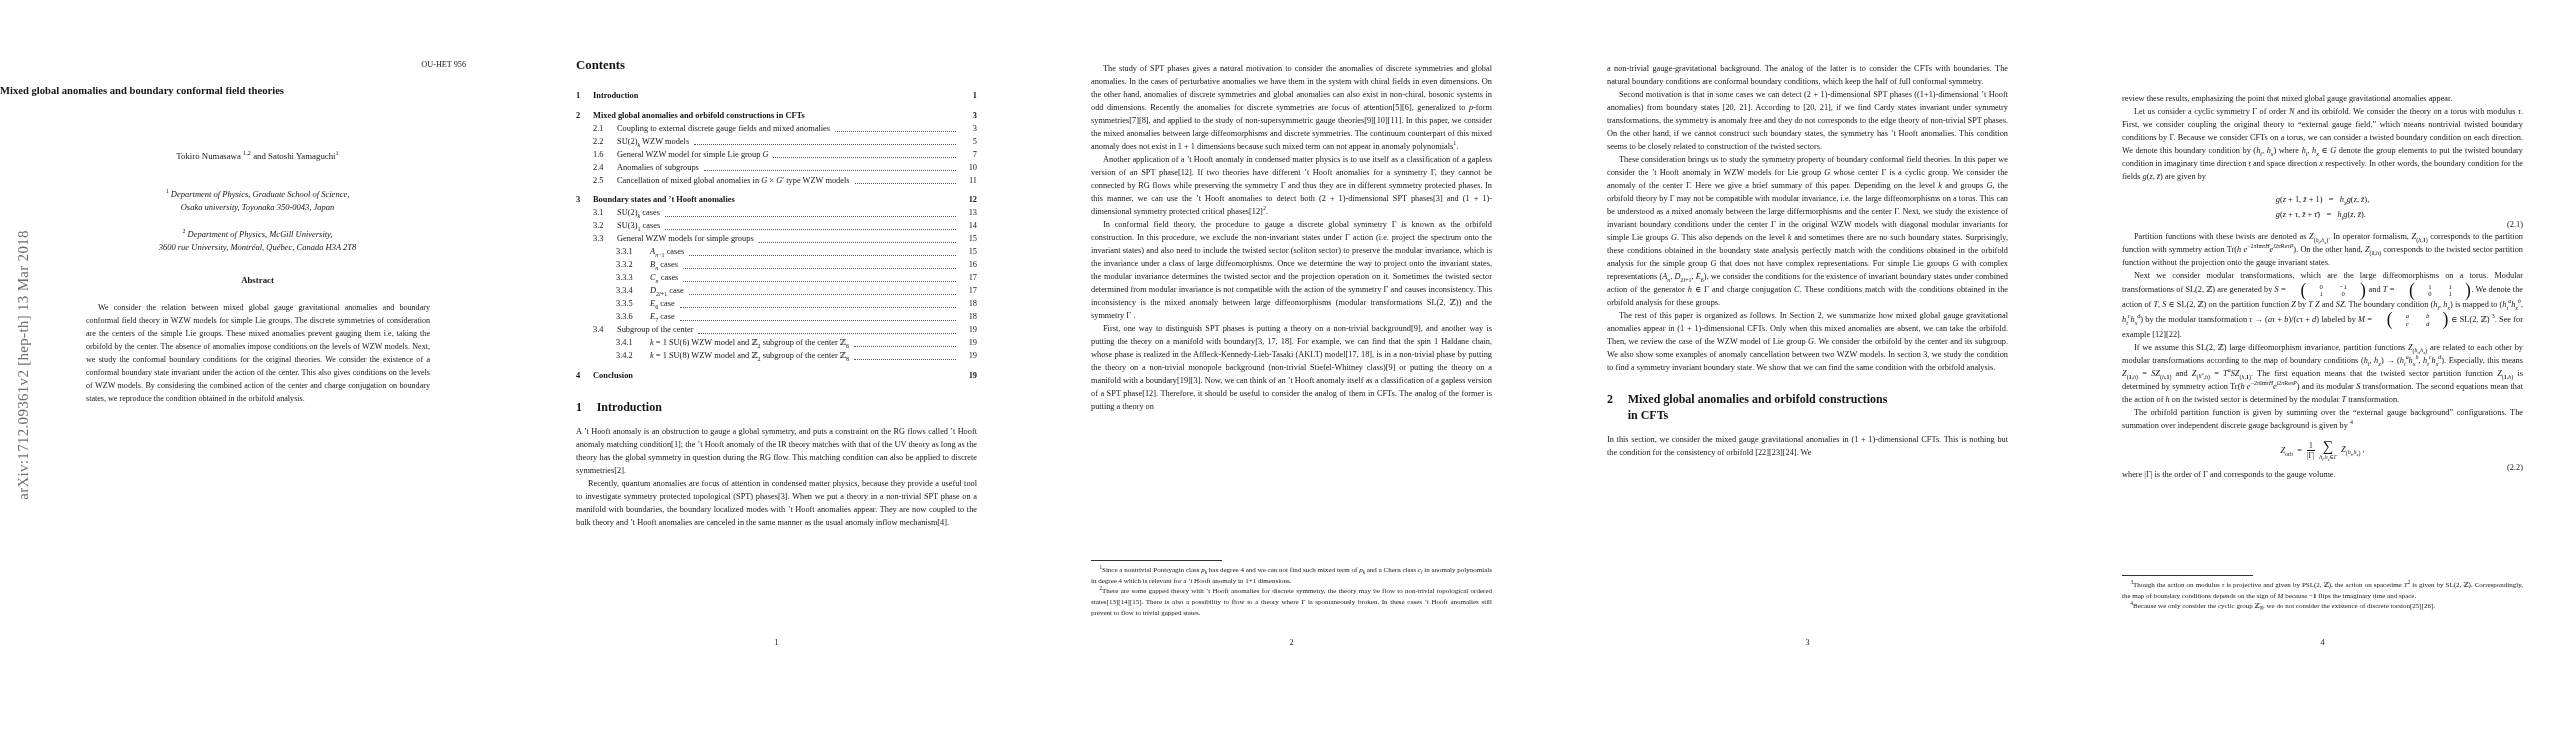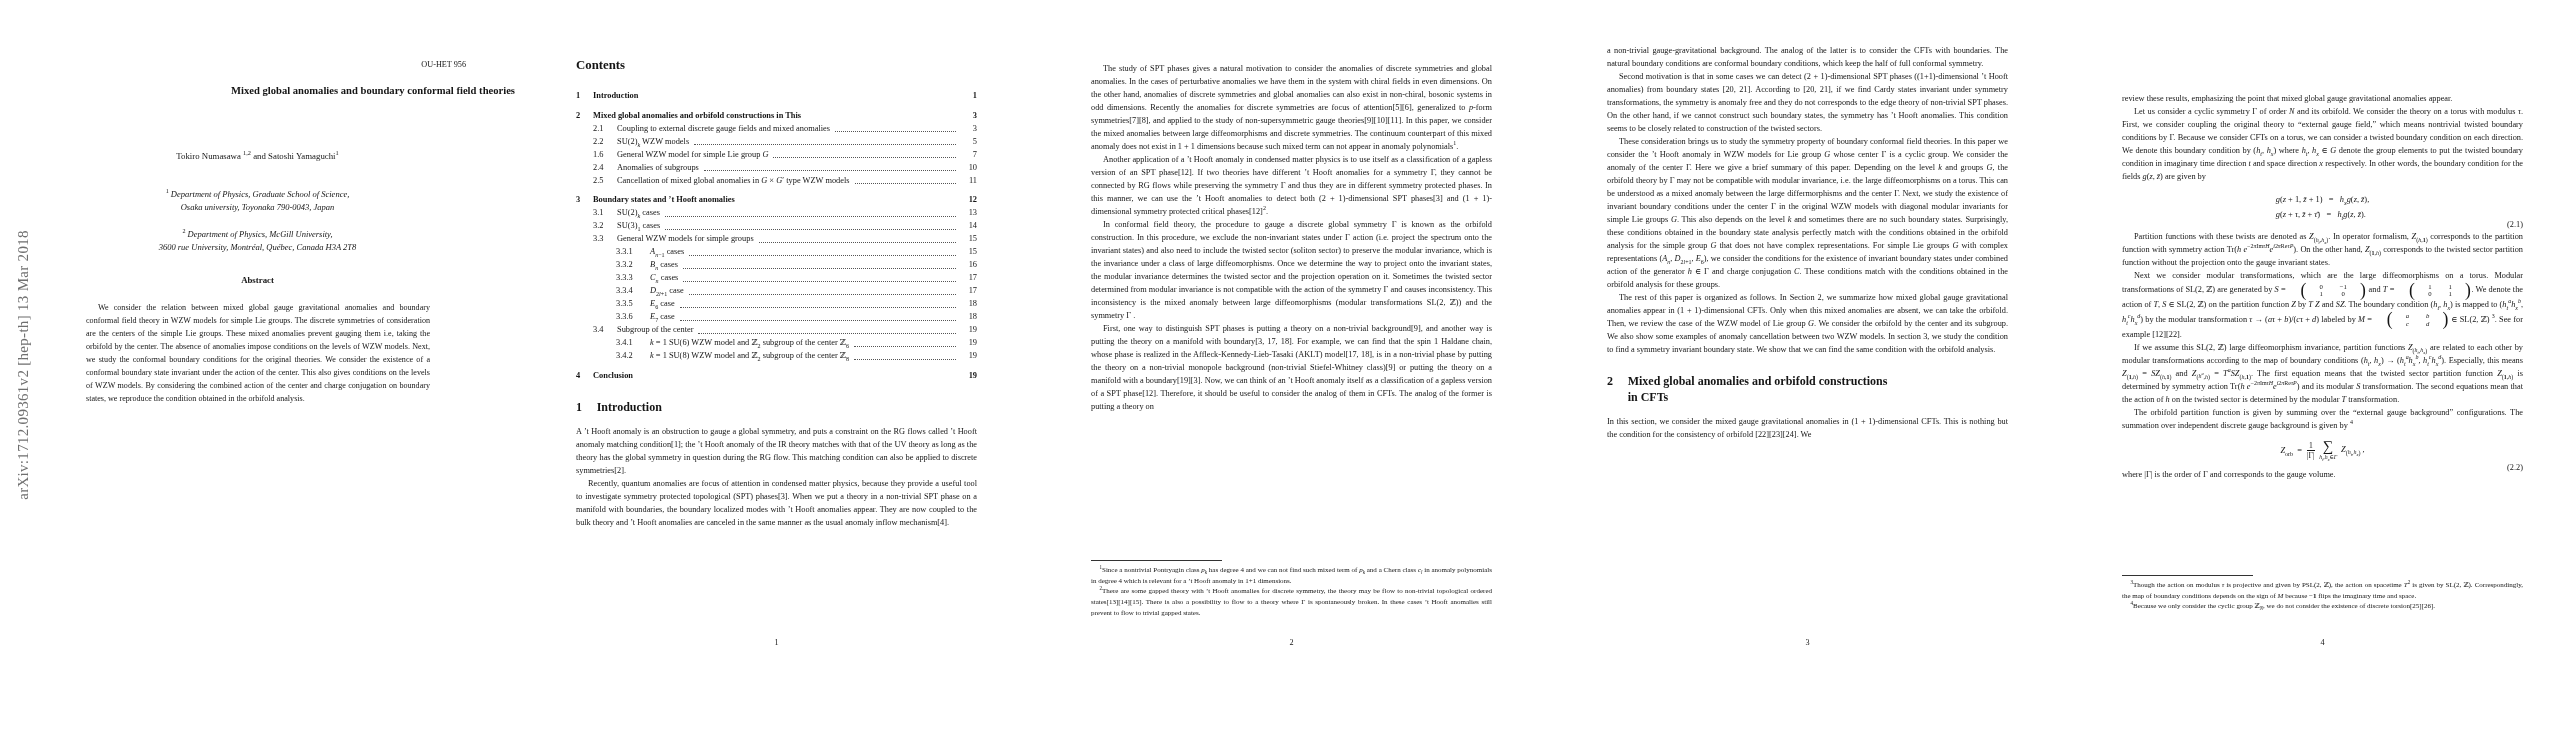--- a/index.html
+++ b/index.html
@@ -10,21 +10,21 @@
   #page1{left:0;} #page2{left:515px;} #page3{left:1030px;} #page4{left:1546px;} #page5{left:2061px;}
 
   .content{position:absolute;left:61px;top:0;width:401px;}
   p.body{font-size:8.3px;line-height:13px;text-align:justify;margin:0;}
   p.ind{text-indent:12px;}
   sub,sup{font-size:0.72em;line-height:0;}
   sup{vertical-align:super;} sub{vertical-align:sub;}
 
   
   .report-no{position:absolute;top:60px;right:49px;font-size:8.2px;}
-  .paper-title{position:absolute;top:85px;left:0;width:515px;text-align:right;
+  .paper-title{position:absolute;top:85px;left:0;width:515px;text-align:left;
                font-size:10.6px;font-weight:bold;}
   .authors{position:absolute;top:151px;left:0;width:515px;text-align:center;font-size:8.8px;}
   .affil{position:absolute;left:0;width:515px;text-align:center;font-size:8.5px;line-height:13.4px;}
   .affil1{top:188px;} .affil2{top:228px;}
   .abs-title{position:absolute;top:275px;left:0;width:515px;text-align:center;
              font-size:8.8px;font-weight:bold;}
   .abs-body{position:absolute;top:293px;left:86px;width:344px;font-size:8.1px;
             line-height:13px;text-align:justify;text-indent:12px;}
   .arxiv-stamp{position:absolute;left:22.5px;top:365px;
                transform:translate(-50%,-50%) rotate(-90deg);
@@ -84,21 +84,21 @@
 
 <div class="canvas">
 
   <div class="page" id="page1">
     <div class="arxiv-stamp">arXiv:1712.09361v2  [hep-th]  13 Mar 2018</div>
     <div class="report-no">OU-HET 956</div>
     <div class="paper-title">Mixed global anomalies and boundary conformal field theories</div>
     <div class="authors">Tokiro Numasawa <sup>1,2</sup> and Satoshi Yamaguchi<sup>1</sup></div>
     <div class="affil affil1">
       <div><sup>1</sup> <i>Department of Physics, Graduate School of Science,</i></div>
-      <div><i>Osaka university, Toyonaka 790-0043, Japan</i></div>
+      <div><i>Osaka university, Toyonaka 350-0043, Japan</i></div>
     </div>
     <div class="affil affil2">
       <div><sup>2</sup> <i>Department of Physics, McGill University,</i></div>
       <div><i>3600 rue University, Montréal, Québec, Canada H3A 2T8</i></div>
     </div>
     <div class="abs-title">Abstract</div>
     <p class="abs-body">We consider the relation between mixed global gauge gravitational anomalies and boundary conformal field theory in WZW models for simple Lie groups. The discrete symmetries of consideration are the centers of the simple Lie groups. These mixed anomalies prevent gauging them i.e, taking the orbifold by the center. The absence of anomalies impose conditions on the levels of WZW models. Next, we study the conformal boundary conditions for the original theories. We consider the existence of a conformal boundary state invariant under the action of the center. This also gives conditions on the levels of WZW models. By considering the combined action of the center and charge conjugation on boundary states, we reproduce the condition obtained in the orbifold analysis.</p>
   </div>
 
   <div class="page" id="page2">
@@ -106,21 +106,21 @@
       <h1 class="contents-title">Contents</h1>
       <div class="toc">
         <div class="toc-row l1 b">
           <span class="toc-num">1</span>
           <span class="toc-label">Introduction</span>
           <span class="fill"></span>
           <span class="toc-page">1</span>
         </div>
         <div class="toc-row l1 b">
           <span class="toc-num">2</span>
-          <span class="toc-label">Mixed global anomalies and orbifold constructions in This</span>
+          <span class="toc-label">Mixed global anomalies and orbifold constructions in CFTs</span>
           <span class="fill"></span>
           <span class="toc-page">3</span>
         </div>
         <div class="toc-row l2">
           <span class="toc-num">2.1</span>
           <span class="toc-label">Coupling to external discrete gauge fields and mixed anomalies</span>
           <span class="dots"></span>
           <span class="toc-page">3</span>
         </div>
         <div class="toc-row l2">
@@ -251,21 +251,21 @@
     </div>
     <div class="footnotes">
       <div class="fn-rule"></div>
       <p class="fn"><sup>1</sup>Since a nontrivial Pontryagin class <i>p<sub>k</sub></i> has degree 4 and we can not find such mixed term of <i>p<sub>k</sub></i> and a Chern class <i>c<sub>l</sub></i> in anomaly polynomials in degree 4 which is relevant for a ’t Hooft anomaly in 1+1 dimensions.</p>
       <p class="fn"><sup>2</sup>There are some gapped theory with ’t Hooft anomalies for discrete symmetry, the theory may be flow to non-trivial topological ordered states[13][14][15]. There is also a possibility to flow to a theory where Γ is spontaneously broken. In these cases ’t Hooft anomalies still prevent to flow to trivial gapped states.</p>
     </div>
     <div class="footer">2</div>
   </div>
 
   <div class="page" id="page4">
-    <div class="content" style="margin-top:44px;">
+    <div class="content" style="padding-top:62px;">
       <p class="body">a non-trivial gauge-gravitational background. The analog of the latter is to consider the CFTs with boundaries. The natural boundary conditions are conformal boundary conditions, which keep the half of full conformal symmetry.</p>
       <p class="body ind">Second motivation is that in some cases we can detect (2 + 1)-dimensional SPT phases ((1+1)-dimensional ’t Hooft anomalies) from boundary states [20, 21]. According to [20, 21], if we find Cardy states invariant under symmetry transformations, the symmetry is anomaly free and they do not corresponds to the edge theory of non-trivial SPT phases. On the other hand, if we cannot construct such boundary states, the symmetry has ’t Hooft anomalies. This condition seems to be closely related to construction of the twisted sectors.</p>
       <p class="body ind">These consideration brings us to study the symmetry property of boundary conformal field theories. In this paper we consider the ’t Hooft anomaly in WZW models for Lie group <i>G</i> whose center Γ is a cyclic group. We consider the anomaly of the center Γ. Here we give a brief summary of this paper. Depending on the level <i>k</i> and groups <i>G</i>, the orbifold theory by Γ may not be compatible with modular invariance, i.e. the large diffeomorphisms on a torus. This can be understood as a mixed anomaly between the large differmorphisms and the center Γ. Next, we study the existence of invariant boundary conditions under the center Γ in the original WZW models with diagonal modular invariants for simple Lie groups <i>G</i>. This also depends on the level <i>k</i> and sometimes there are no such boundary states. Surprisingly, these conditions obtained in the boundary state analysis perfectly match with the conditions obtained in the orbifold analysis for the simple group <i>G</i> that does not have complex representations. For simple Lie groups <i>G</i> with complex representations (<i>A<sub>n</sub></i>, <i>D</i><sub>2<i>l</i>+1</sub>, <i>E</i><sub>6</sub>), we consider the conditions for the existence of invariant boundary states under combined action of the generator <i>h</i> ∈ Γ and charge conjugation <i>C</i>. These conditions match with the conditions obtained in the orbifold analysis for these groups.</p>
       <p class="body ind">The rest of this paper is organized as follows. In Section 2, we summarize how mixed global gauge gravitational anomalies appear in (1 + 1)-dimensional CFTs. Only when this mixed anomalies are absent, we can take the orbifold. Then, we review the case of the WZW model of Lie group <i>G</i>. We consider the orbifold by the center and its subgroup. We also show some examples of anomaly cancellation between two WZW models. In section 3, we study the condition to find a symmetry invariant boundary state. We show that we can find the same condition with the orbifold analysis.</p>
       <h2 class="sec-head">
         <span class="n">2</span><span class="t">Mixed global anomalies and orbifold constructions<br>in CFTs</span>
       </h2>
       <p class="body">In this section, we consider the mixed gauge gravitational anomalies in (1 + 1)-dimensional CFTs. This is nothing but the condition for the consistency of orbifold [22][23][24]. We</p>
     </div>
     <div class="footer">3</div>

